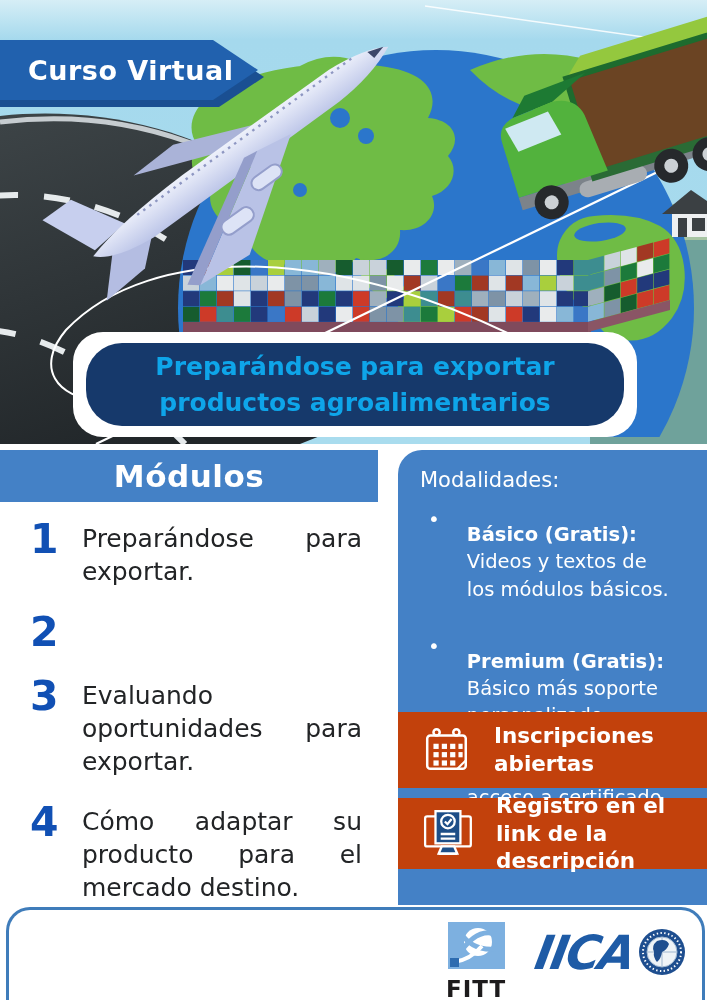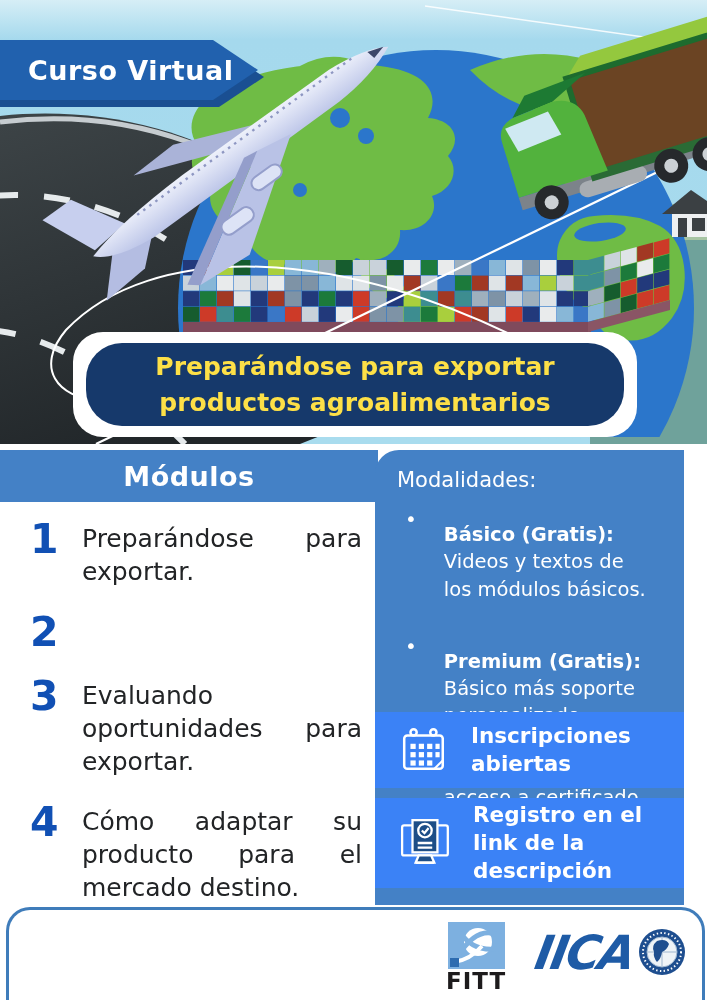--- a/index.html
+++ b/index.html
@@ -10,65 +10,65 @@
   
   .hero{position:absolute;left:0;top:0;width:707px;height:444px;z-index:1;}
   
   .title-card{
     position:absolute;left:73px;top:332px;width:564px;height:105px;
     background:#ffffff;border-radius:30px;z-index:3;
   }
   .title-pill{
     position:absolute;inset:11px 13px;background:#16396b;border-radius:36px;
     display:flex;align-items:center;justify-content:center;text-align:center;
-    color:#fde047;font-weight:bold;font-size:25px;line-height:1.42;padding:0 30px;
+    color:#0ea5e9;font-weight:bold;font-size:25px;line-height:1.42;padding:0 30px;
   }
   
   .modules-header{
     position:absolute;left:0;top:450px;width:378px;height:52px;background:#4481c6;
     display:flex;align-items:center;justify-content:center;z-index:2;
-    color:#fff;font-weight:bold;font-size:27px;letter-spacing:.5px;
+    color:#fff;font-weight:bold;font-size:31px;letter-spacing:.5px;
   }
   .modules-list{position:absolute;left:30px;top:520px;width:332px;z-index:2;}
   .mod-item{display:flex;gap:16px;margin-bottom:25px;align-items:flex-start;}
   .mod-item.gap-lg{margin-bottom:37px;}
   .mod-num{
     min-width:36px;color:#1150b4;font-weight:bold;font-size:41px;line-height:.95;
     text-align:left;
   }
   .mod-text{
     margin:2px 0 0 0;color:#222426;font-size:25px;line-height:1.32;
     text-align:justify;flex:1;
   }
   
   .modal-panel{
-    position:absolute;left:375px;top:450px;width:309px;height:455px;
+    position:absolute;left:398px;top:450px;width:309px;height:455px;
     background:#4481c6;border-top-left-radius:24px;z-index:2;color:#fff;
   }
   .modal-title{margin:18px 0 0 22px;font-size:21px;}
   .modal-list{list-style:none;margin:14px 0 0 0;padding:0 14px 0 30px;}
   .modal-list li{display:flex;gap:12px;margin-bottom:15px;}
   .modal-dot{font-size:20px;line-height:1.35;}
   .modal-list p{margin:15px;font-size:19.5px;line-height:1.40;}
   .cta-block{
-    position:absolute;left:0;width:309px;background:#3b82f6;
+    position:absolute;left:0;width:309px;background:#c2410c;
     display:flex;align-items:center;gap:20px;padding-left:24px;box-sizing:border-box;
   }
   .cta-enroll{top:262px;height:76px;}
-  .cta-register{top:348px;height:90px;}
+  .cta-register{top:348px;height:71px;}
   .cta-icon{flex:0 0 52px;display:flex;align-items:center;}
   .cta-label{font-weight:bold;font-size:21.5px;line-height:1.3;width:195px;}
   
   .footer-card{
     position:absolute;left:6px;top:907px;width:693px;height:92px;background:#fff;
     border:3px solid #3f7cba;border-bottom:none;border-radius:24px 24px 0 0;z-index:2;
   }
   .footer-logos{position:absolute;left:446px;top:922px;display:flex;gap:30px;align-items:flex-start;z-index:3;}
   .fitt-logo{display:flex;flex-direction:column;align-items:center;}
-  .fitt-label{color:#1d1b1c;font-weight:bold;font-size:23px;letter-spacing:1px;line-height:1;margin-top:1px;}
+  .fitt-label{color:#1d1b1c;font-weight:bold;font-size:23px;letter-spacing:1px;line-height:1;margin-top:9px;}
   .iica-logo{display:flex;align-items:center;gap:4px;margin-top:6px;}
   .iica-label{
     color:#1e5ba6;font-weight:bold;font-style:italic;font-size:47px;line-height:1;
     transform:skewX(-10deg);letter-spacing:-2px;
   }
 </style>
 </head>
 <body>
 
 <svg class="hero" viewBox="0 0 707 444">

